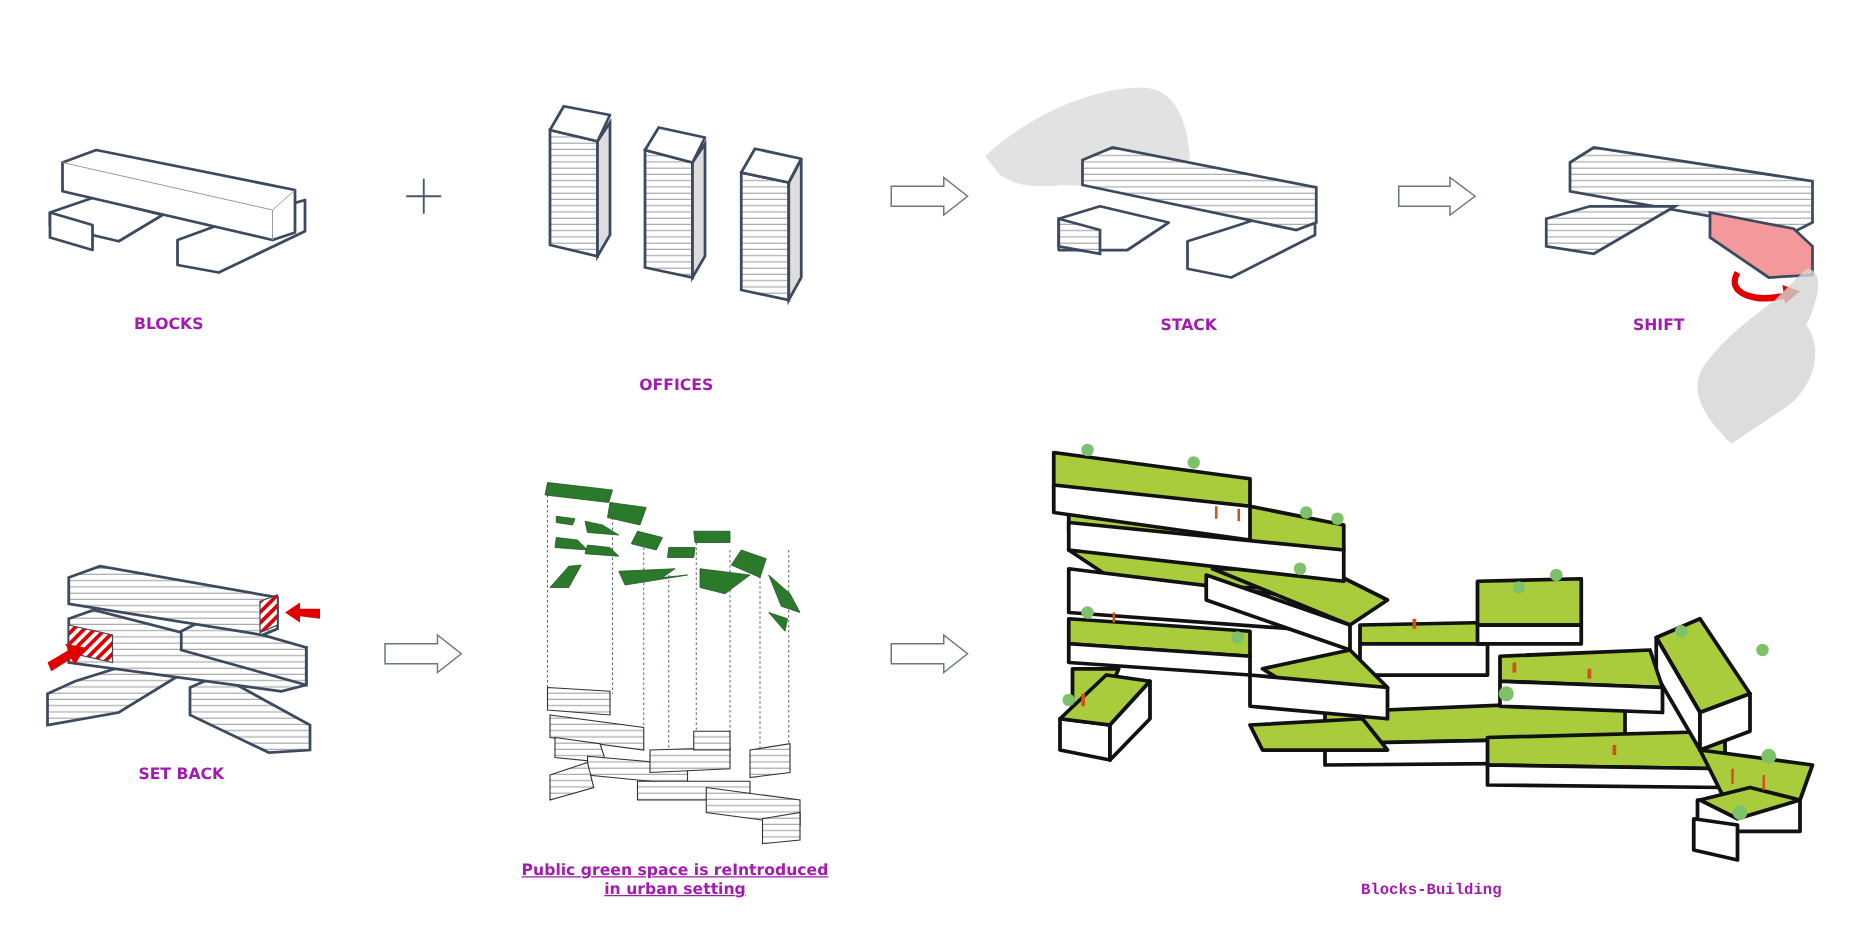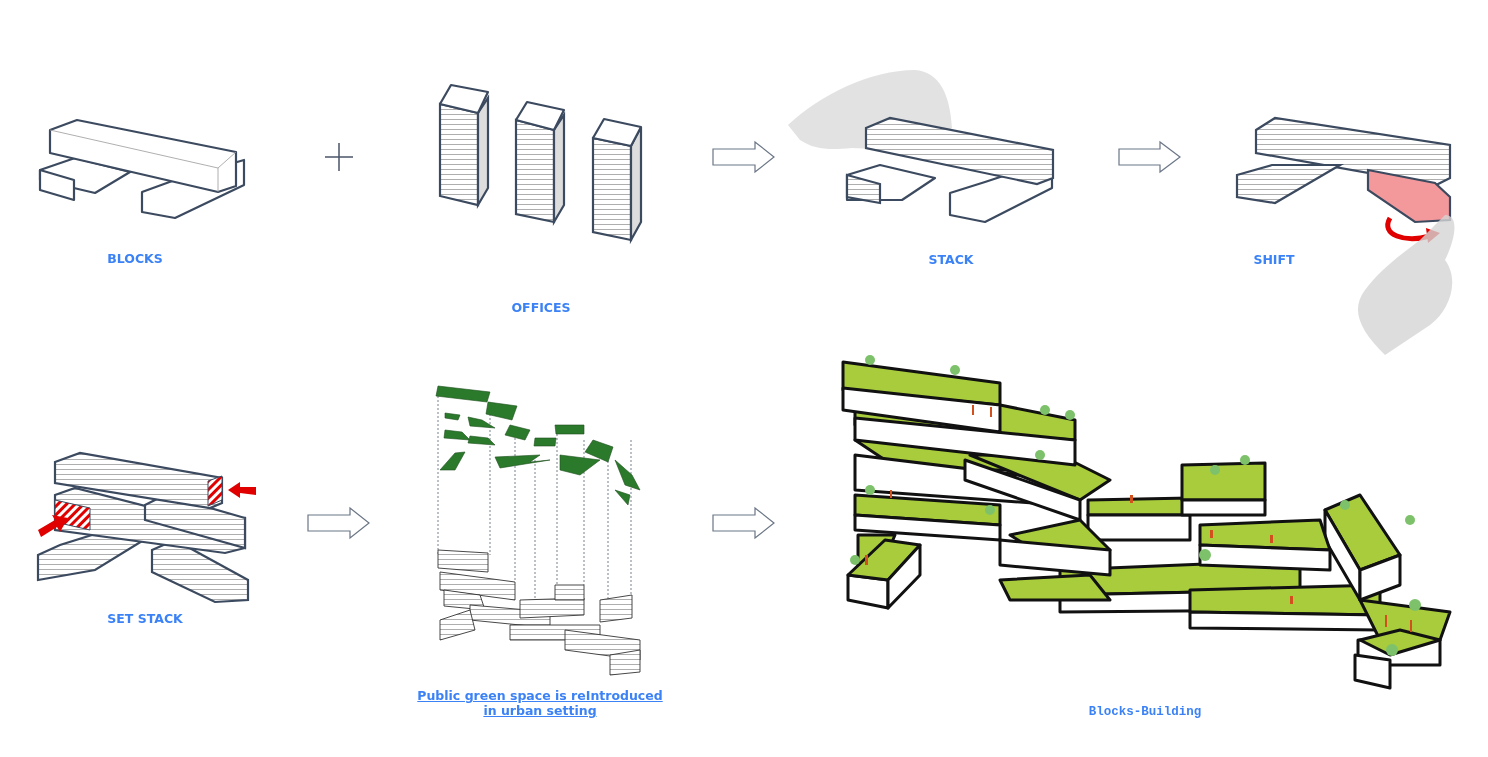--- a/index.html
+++ b/index.html
@@ -1,17 +1,17 @@
 <!DOCTYPE html>
 <html><head>
 <meta charset="utf-8">
 <style>
   html,body{margin:0;padding:0;background:#fff;}
   body{width:1488px;height:757px;position:relative;overflow:hidden;font-family:"DejaVu Sans","Liberation Sans",sans-serif;}
-  .label{position:absolute;font-weight:bold;font-size:12.5px;color:#3b82f6;text-align:center;transform:translateX(-50%);white-space:nowrap;line-height:15px;}
+  .label{position:absolute;font-weight:bold;font-size:12.5px;color:#a21caf;text-align:center;transform:translateX(-50%);white-space:nowrap;line-height:15px;}
   .label.multi{white-space:normal;width:260px;text-decoration:underline;}
   svg{position:absolute;left:0;top:0;}
   .ln{fill:#fff;stroke:#3c4a60;stroke-width:2.2;stroke-linejoin:round;}
   .thin{stroke:#9a9a9a;stroke-width:0.8;fill:none;}
   .bk{fill:#fff;stroke:#111;stroke-width:3;stroke-linejoin:round;}
   .grn{fill:#a8cc3c;stroke:#111;stroke-width:3;stroke-linejoin:round;}
   .arrowo{fill:#fff;stroke:#6b7686;stroke-width:1.2;}
 </style>
 </head>
 <body>
@@ -239,16 +239,16 @@
         <rect x="1410" y="620" width="2" height="12"></rect>
       <rect x="865" y="555" width="3" height="10"></rect>
         <rect x="890" y="490" width="2" height="8"></rect>
     </g>
   </g>
 </svg>
 
 <div class="label" style="left:135px;top:251px;">BLOCKS</div>
 <div class="label" style="left:541px;top:252px;margin-top:48px;">OFFICES</div>
 <div class="label" style="left:951px;top:252px;">STACK</div>
-<div class="label" style="left:1274px;top:252px;text-align:center;">SHIFT</div>
-<div class="label" style="left:145px;top:611px;">SET STACK</div>
+<div class="label" style="left:1327px;top:252px;text-align:center;">SHIFT</div>
+<div class="label" style="left:145px;top:611px;">SET BACK</div>
 <div class="label multi" style="left:540px;top:688px;">Public green space is reIntroduced in urban setting</div>
 <div class="label" style="left:1145px;top:705px;font-family:Liberation Mono, monospace;">Blocks-Building</div>
 
 </body></html>

